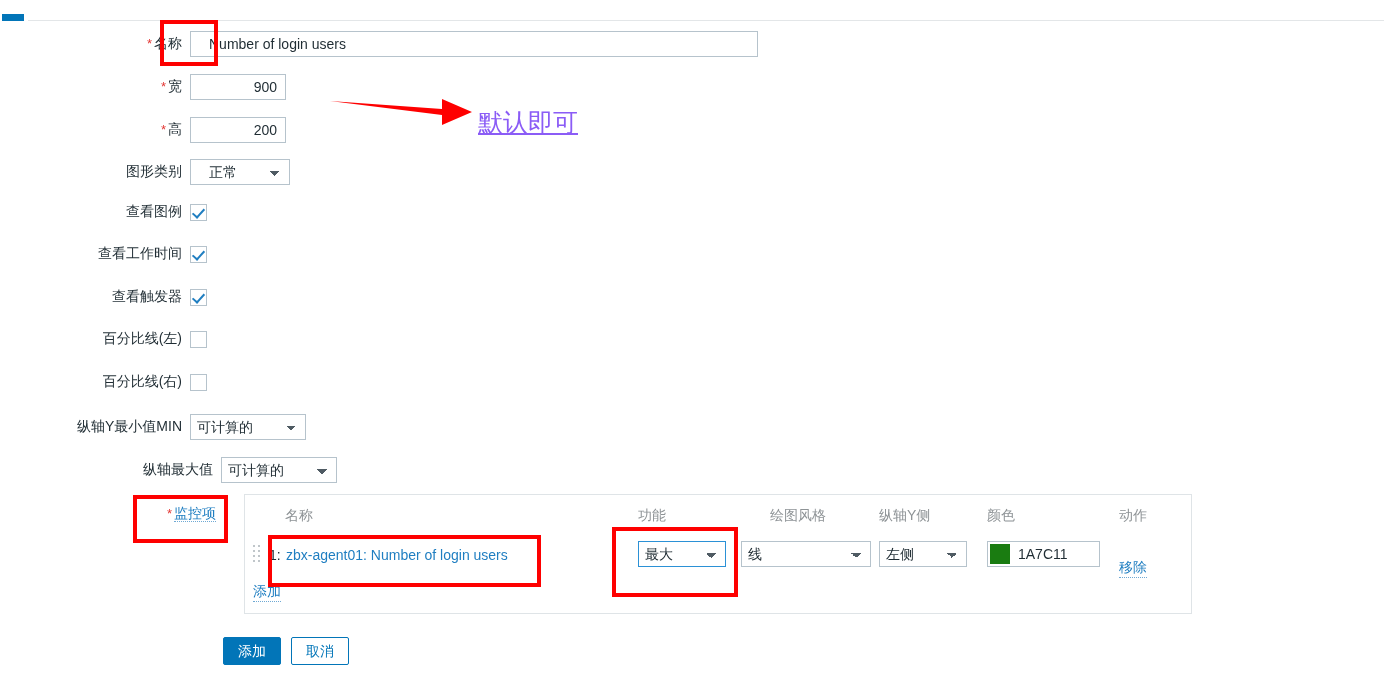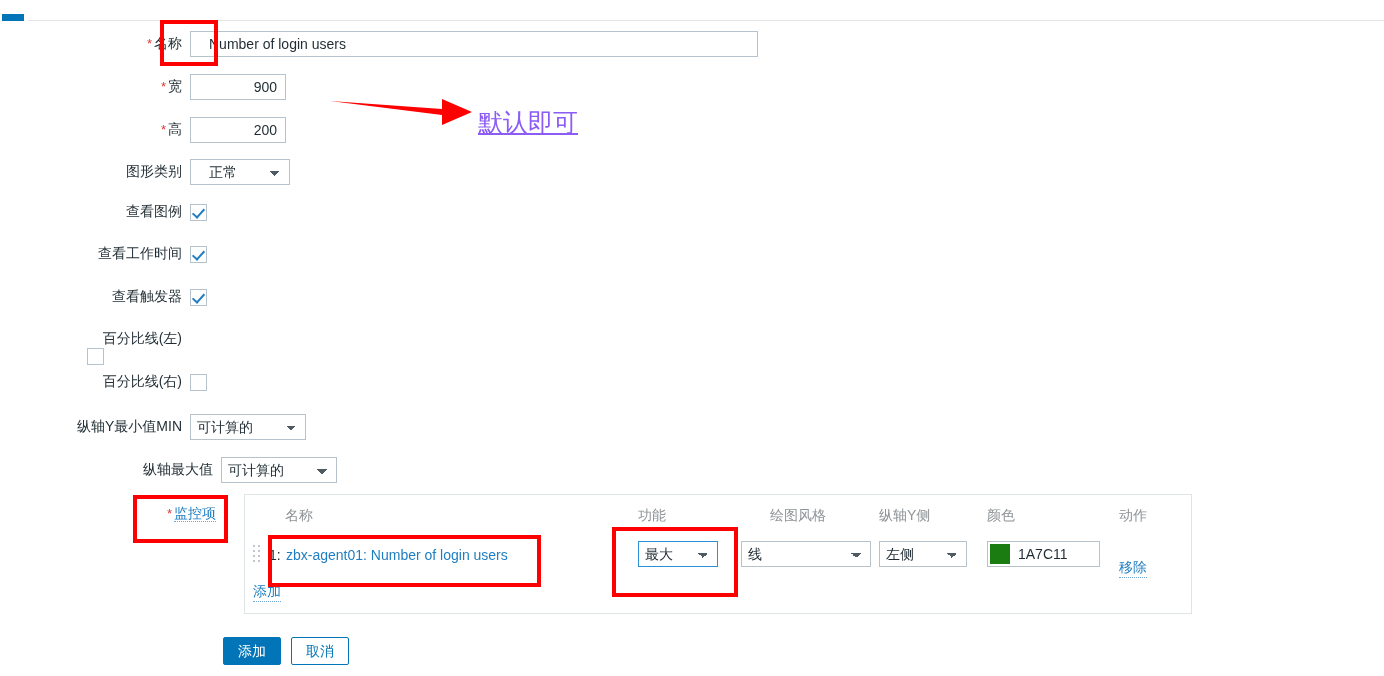--- a/index.html
+++ b/index.html
@@ -166,21 +166,21 @@
     left: 41px; top: 52px;
     font-size: 14px;
     color: #1f7ec1;
     text-decoration: none;
     cursor: pointer;
     white-space: nowrap;
   }
   #func-select {
     position: absolute;
     left: 393px; top: 46px;
-    width: 80px;
+    width: 88px;
   }
   #style-select {
     position: absolute;
     left: 496px; top: 46px;
     width: 130px;
   }
   #yside-select {
     position: absolute;
     left: 634px; top: 46px;
     width: 88px;
@@ -340,21 +340,21 @@
 <div class="form-row" style="left:0px; top:245px;">
   <div class="flabel">查看工作时间</div>
   <span class="cbx checked"></span>
 </div>
 
 <div class="form-row" style="left:0px; top:288px;">
   <div class="flabel">查看触发器</div>
   <span class="cbx checked"></span>
 </div>
 
-<div class="form-row" style="left:0px; top:330px;flex-direction:column;">
+<div class="form-row" style="left:0px; top:330px;">
   <div class="flabel">百分比线(左)</div>
   <span class="cbx"></span>
 </div>
 
 <div class="form-row" style="left:0px; top:373px;">
   <div class="flabel">百分比线(右)</div>
   <span class="cbx"></span>
 </div>
 
 <div class="form-row" style="left:0px; top:414px;">

